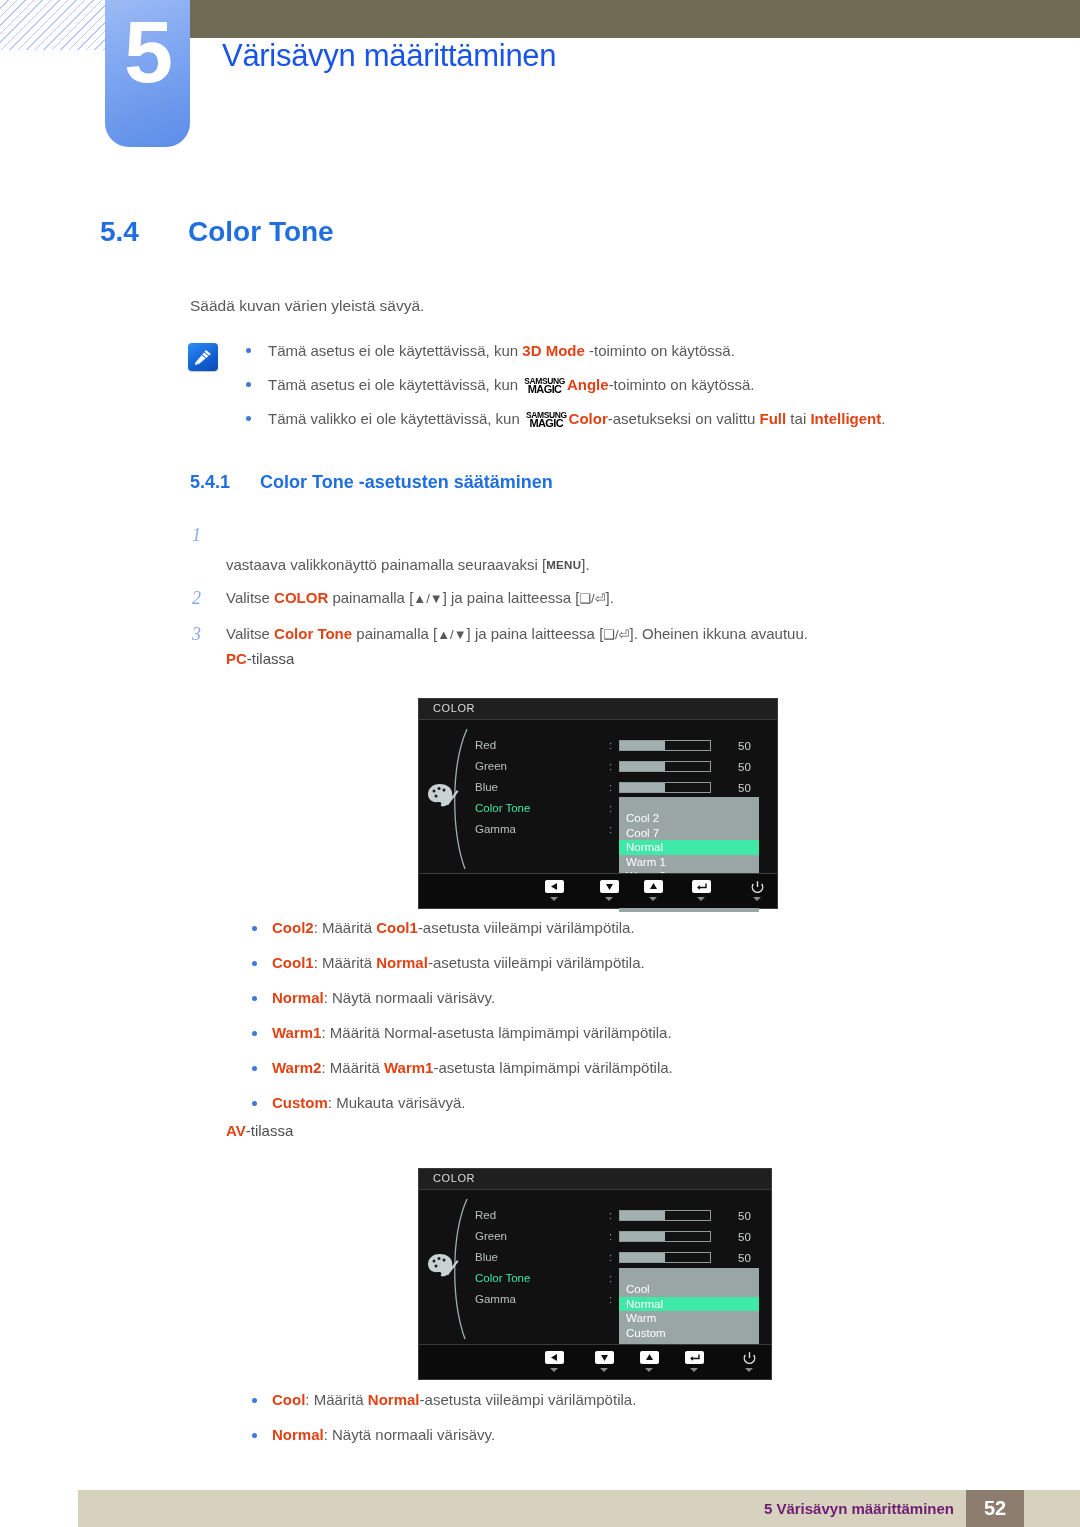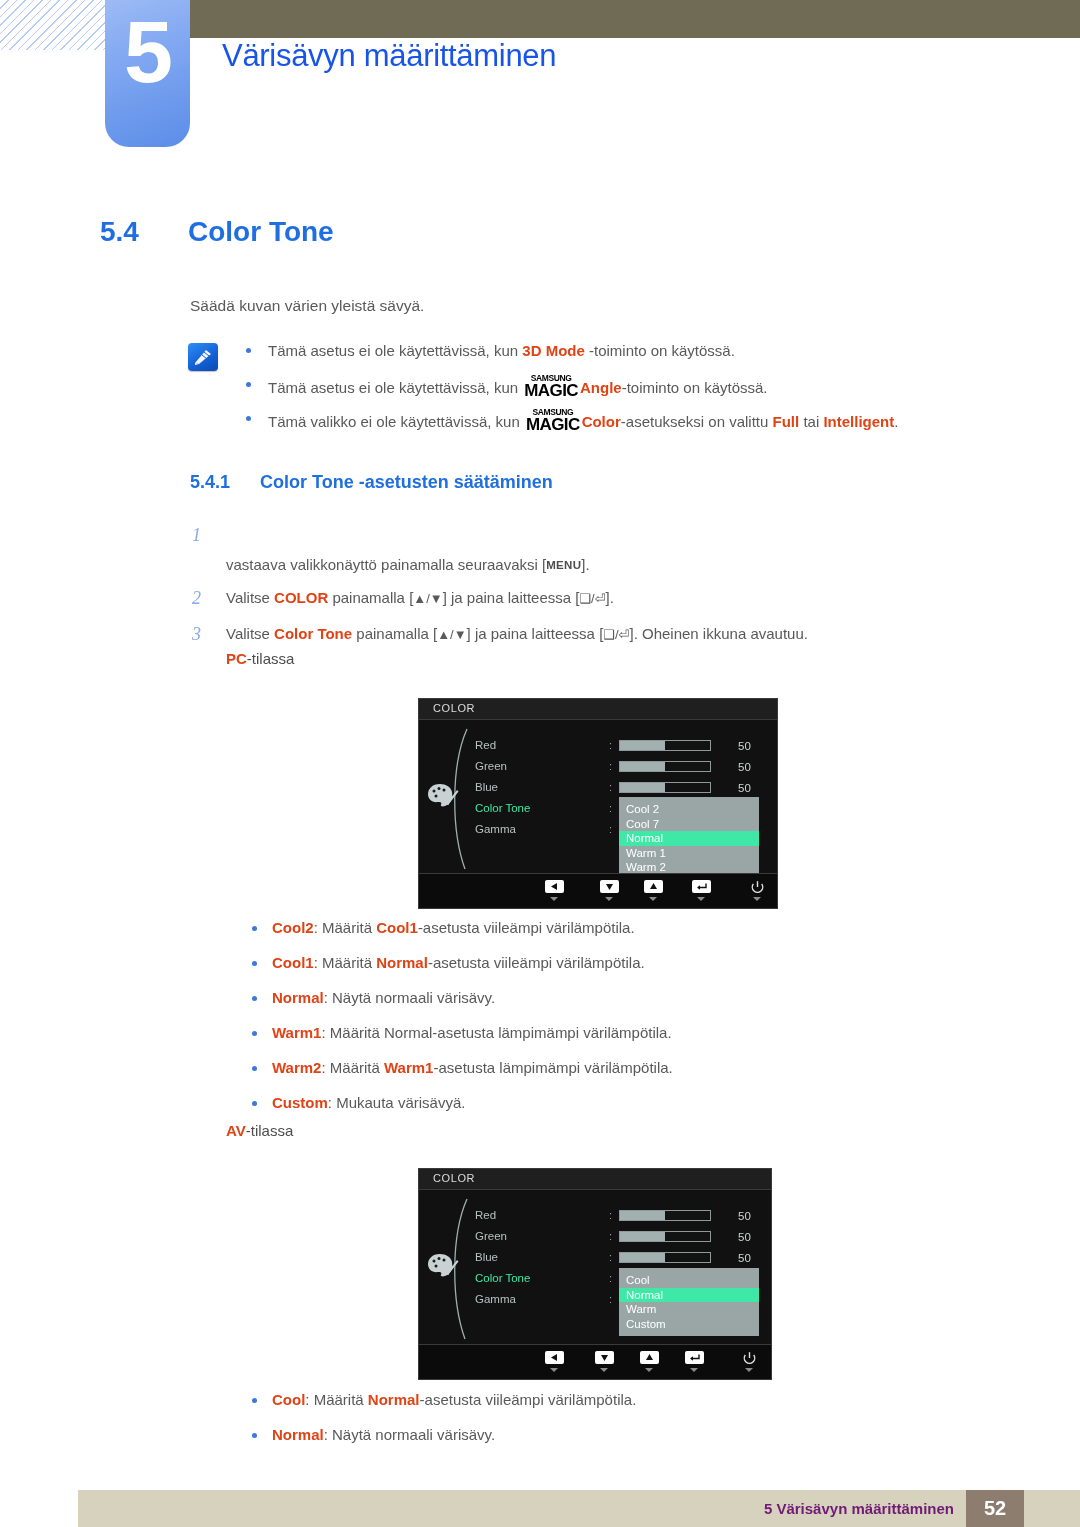--- a/index.html
+++ b/index.html
@@ -130,21 +130,21 @@
   .smagic {
     display: inline-block;
     vertical-align: -3px;
     line-height: 1;
     text-align: center;
     font-weight: bold;
     color: #000000;
     margin: 0 2px 0 2px;
   }
   .smagic .s1 { display:block; font-size: 8.5px; letter-spacing: -0.4px; }
-  .smagic .s2 { display:block; font-size: 17px; letter-spacing: -0.6px; margin-top:-1px; }
+  .smagic .s2 { display:block; font-size: 11px; letter-spacing: -0.6px; margin-top:-1px; }
 
   .kw { color: #e04315; font-weight: bold; }
 
   
   .step {
     position: absolute;
     font-size: 15px;
     color: #595959;
     line-height: 30px;
   }
@@ -232,21 +232,21 @@
   }
   .osd-value {
     margin-left: 27px;
     font-size: 11.5px;
     color: #cfd4d4;
   }
 
   .osd-dropdown {
     position: absolute;
     background: #9aa6a6;
-    padding: 5px 0;
+    padding: 14px 0;
     box-sizing: border-box;
   }
   #osd-pc .osd-dropdown { left: 200px; top: 78px; width: 140px; }
   #osd-av .osd-dropdown { left: 200px; top: 79px; width: 140px; }
   .osd-option {
     font-size: 11.5px;
     color: #ffffff;
     height: 14.5px;
     line-height: 14.5px;
     padding-left: 7px;

